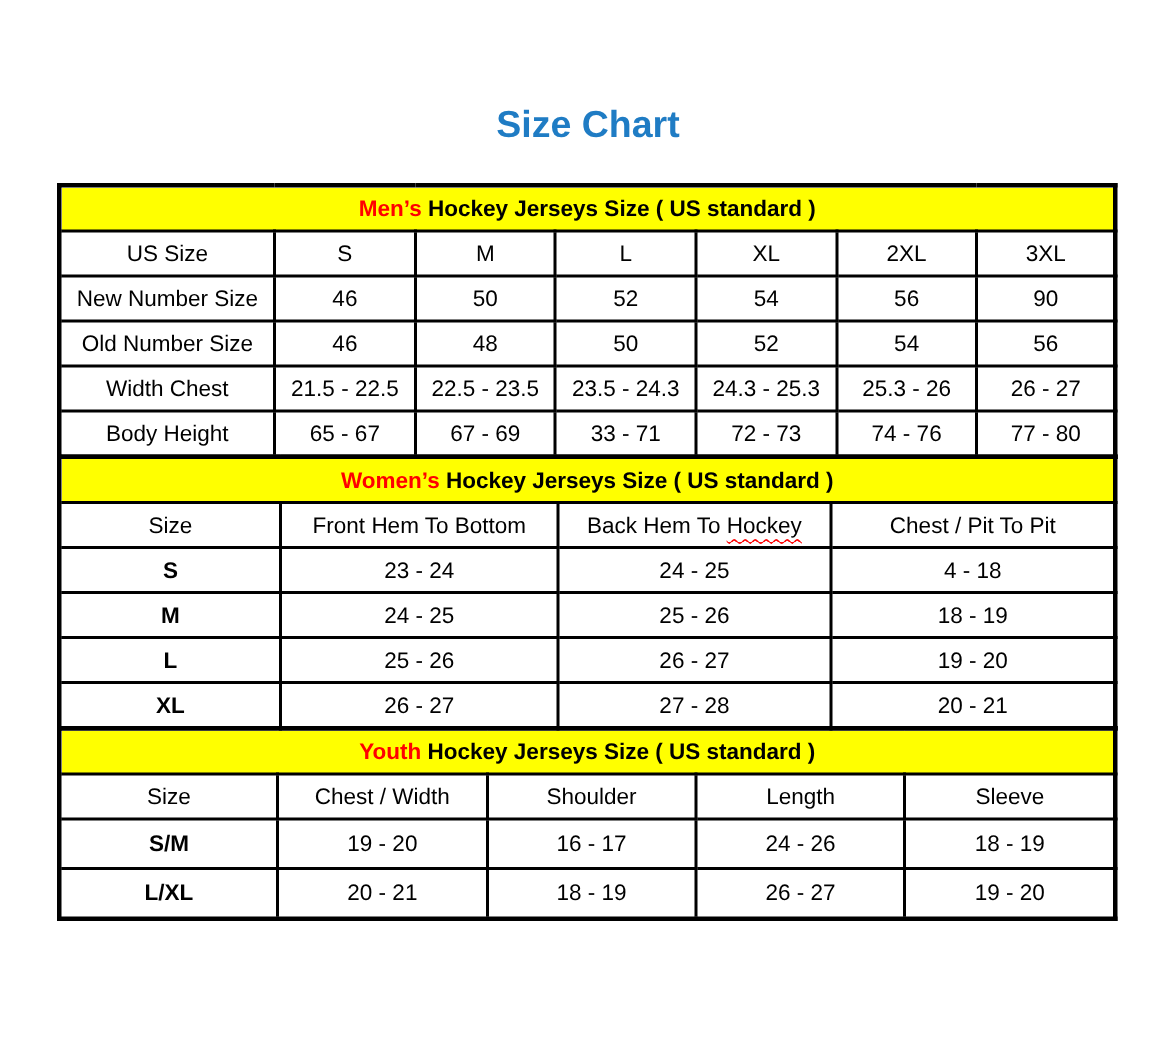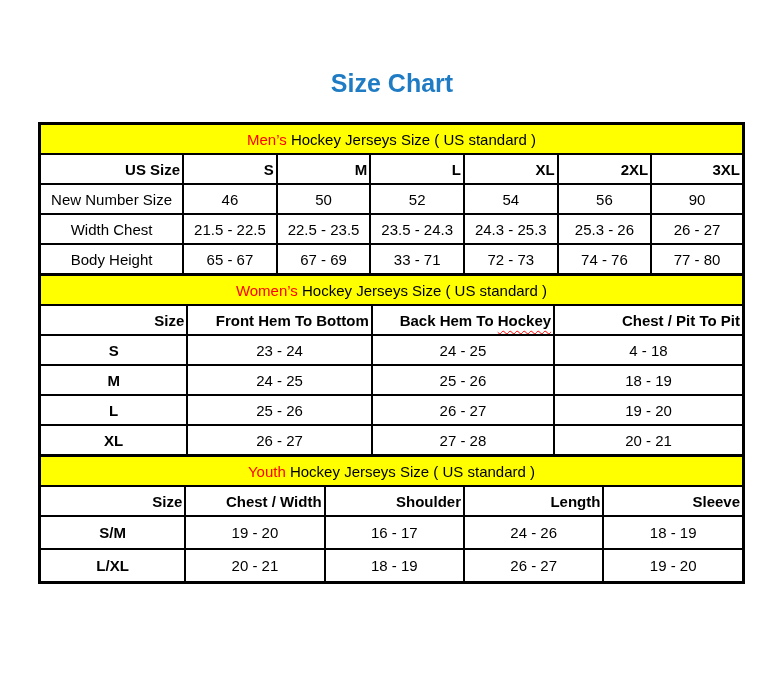--- a/index.html
+++ b/index.html
@@ -39,26 +39,26 @@
     text-align: center;
     vertical-align: middle;
     font-size: 15px;
     padding: 0 2px;
     height: 28px;
     white-space: nowrap;
     overflow: hidden;
   }
   td.banner {
     background: var(--banner-yellow, #ffff00);
-    font-weight: normal;
+    font-weight: bold;
     font-size: 17px;
     height: 36px;
   }
   .accent { color: var(--accent-red, #ff0000); }
-  tr.header-row td { font-weight: bold; text-align: right; }
+  tr.header-row td { font-weight: normal; }
   td.bold { font-weight: bold; }
   tr.data-row.youth td { height: 31px; }
   .squiggle {
     text-decoration: underline wavy var(--accent-red, #ff0000);
     text-decoration-thickness: 1px;
     text-underline-offset: 4px;
   }
 </style>
 </head>
 <body>
@@ -89,20 +89,29 @@
           <td>3XL</td>
         </tr>
         <tr class="data-row mens">
           <td>New Number Size</td>
           <td>46</td>
           <td>50</td>
           <td>52</td>
           <td>54</td>
           <td>56</td>
           <td>90</td>
+        </tr>
+        <tr class="data-row mens">
+          <td>Old Number Size</td>
+          <td>46</td>
+          <td>48</td>
+          <td>50</td>
+          <td>52</td>
+          <td>54</td>
+          <td>56</td>
         </tr>
         <tr class="data-row mens">
           <td>Width Chest</td>
           <td>21.5 - 22.5</td>
           <td>22.5 - 23.5</td>
           <td>23.5 - 24.3</td>
           <td>24.3 - 25.3</td>
           <td>25.3 - 26</td>
           <td>26 - 27</td>
         </tr>

